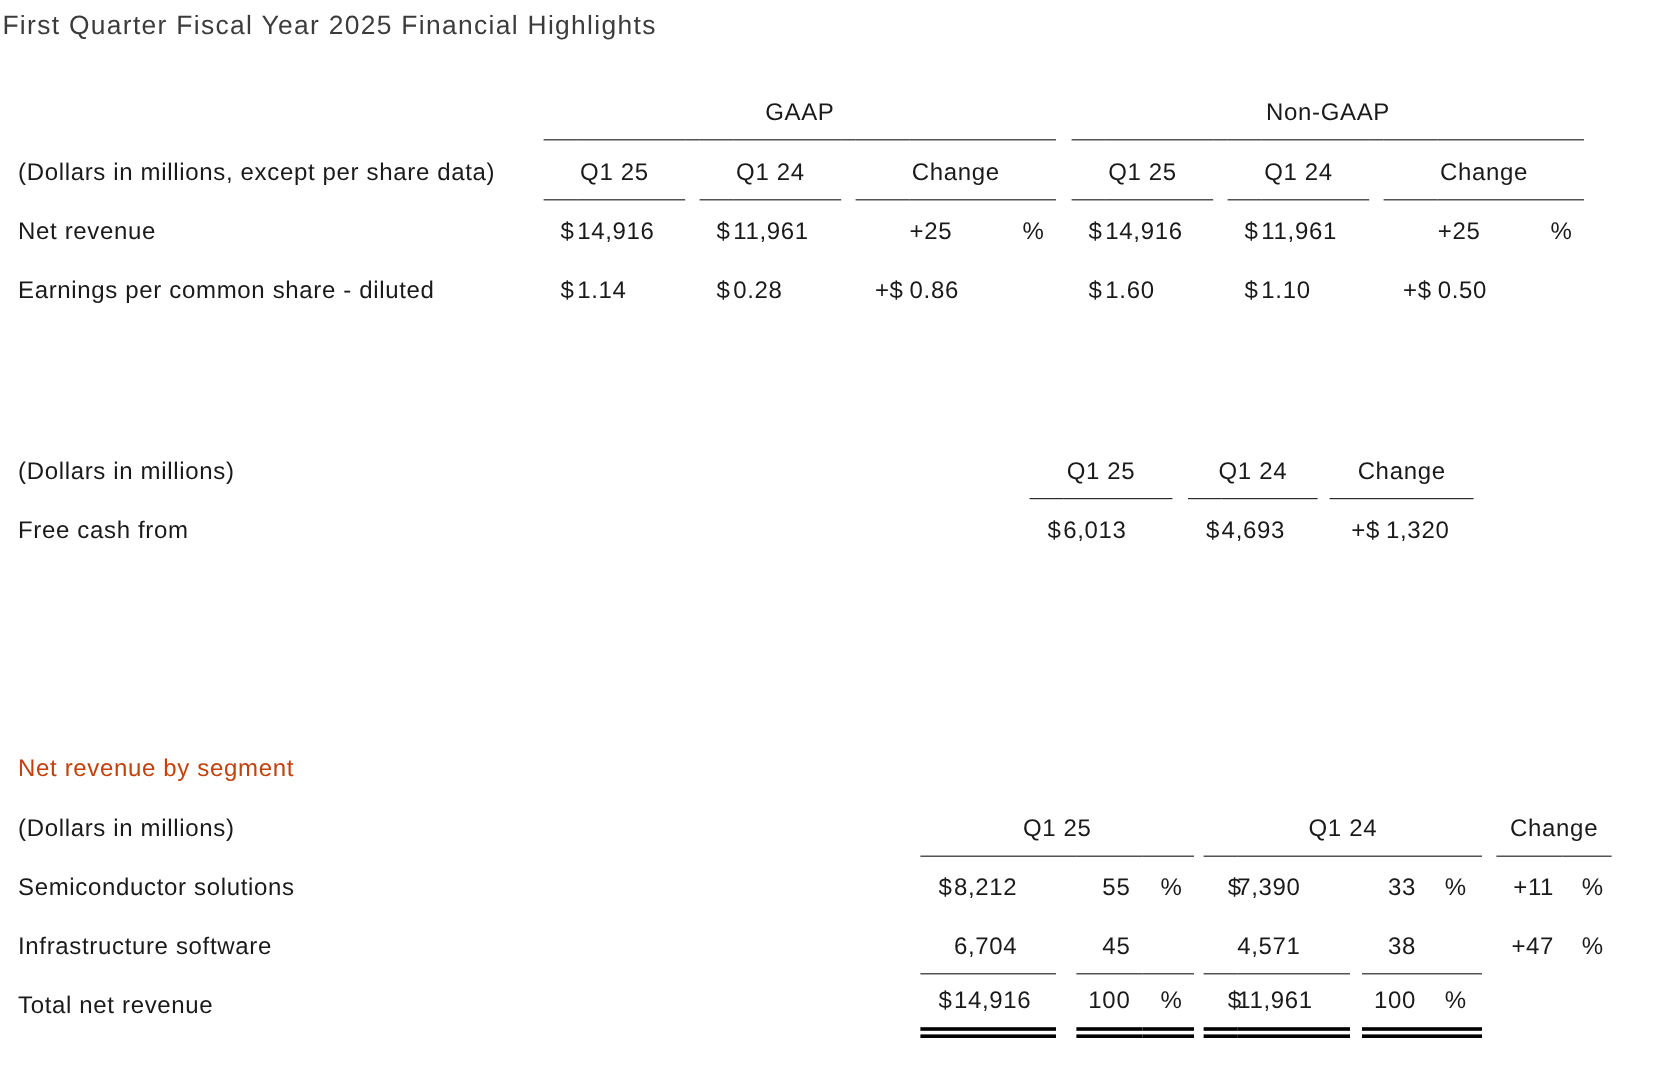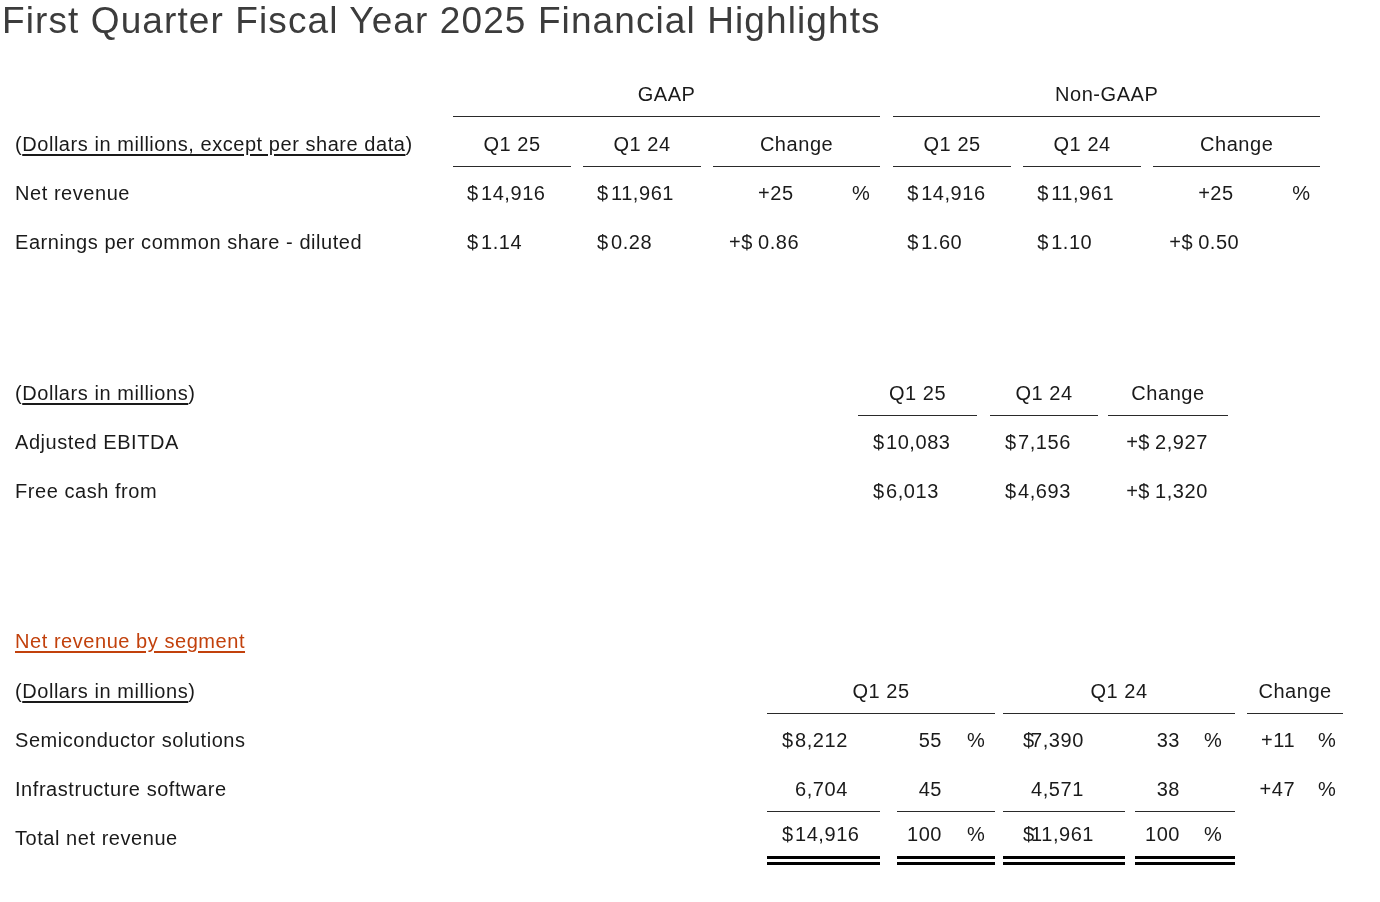--- a/index.html
+++ b/index.html
@@ -1,30 +1,30 @@
 <!DOCTYPE html>
 <html><head>
 <meta charset="utf-8">
 <style>
   html,body{margin:0;padding:0}
   body{width:1380px;height:902px;background:#ffffff;position:relative;overflow:hidden;
        font-family:"Liberation Sans","DejaVu Sans",sans-serif;color:#1a1a1a}
-  .title{position:absolute;left:2px;top:4px;font-size:37px;line-height:34px;font-weight:400;
+  .title{position:absolute;left:2px;top:4px;font-size:22px;line-height:34px;font-weight:400;
          color:#3c3c3c;letter-spacing:1.1px;white-space:nowrap}
   table{position:absolute;border-collapse:collapse;table-layout:fixed;
         font-size:20px;letter-spacing:.55px;line-height:24px;color:#1a1a1a}
   td{vertical-align:bottom;padding:0 0 10px 0;white-space:nowrap;overflow:visible}
   tr.r-grp{height:36px}
   tr.r-hdr{height:50px}
   tr.r-data{height:49px}
   .ctr{text-align:center}
   .lbl{text-align:left}
   .bb{border-bottom:1.5px solid #2a2a2a}
   .dbl{border-bottom:9px double #000}
-  .u{text-decoration:underline;text-underline-offset:3px}
+  .u{text-underline-offset:3px}
   .cur{padding-left:14px}
   .cur15{padding-left:15px}
   .pl20{padding-left:20px}
   .val{text-align:left;padding-right:4px}
   .sgn{text-align:right;padding-right:5px}
   .pct{padding-left:17px}
   .pv{text-align:right;padding-right:10px}
   .ps{padding-left:15px}
   .ps14{padding-left:14px}
   .chg{text-align:right;padding-right:7px}
@@ -145,31 +145,20 @@
   <tbody>
       <tr class="r-hdr">
     <td class="lbl"><span>(</span><span class="u">Dollars in millions</span><span>)</span></td>
     <td colspan="2" class="ctr bb">Q1 25</td>
     <td></td>
     <td colspan="2" class="ctr bb">Q1 24</td>
     <td></td>
     <td colspan="2" class="ctr bb">Change</td>
   </tr>
   <tr class="r-data">
-    <td class="lbl">Adjusted EBITDA</td>
-    <td class="cur15">$</td>
-    <td class="val">10,083</td>
-    <td></td>
-    <td class="cur15">$</td>
-    <td class="val">7,156</td>
-    <td></td>
-    <td class="sgn">+$</td>
-    <td class="val">2,927</td>
-  </tr>
-  <tr class="r-data">
     <td class="lbl">Free cash from</td>
     <td class="cur15">$</td>
     <td class="val">6,013</td>
     <td></td>
     <td class="cur15">$</td>
     <td class="val">4,693</td>
     <td></td>
     <td class="sgn">+$</td>
     <td class="val">1,320</td>
   </tr>

